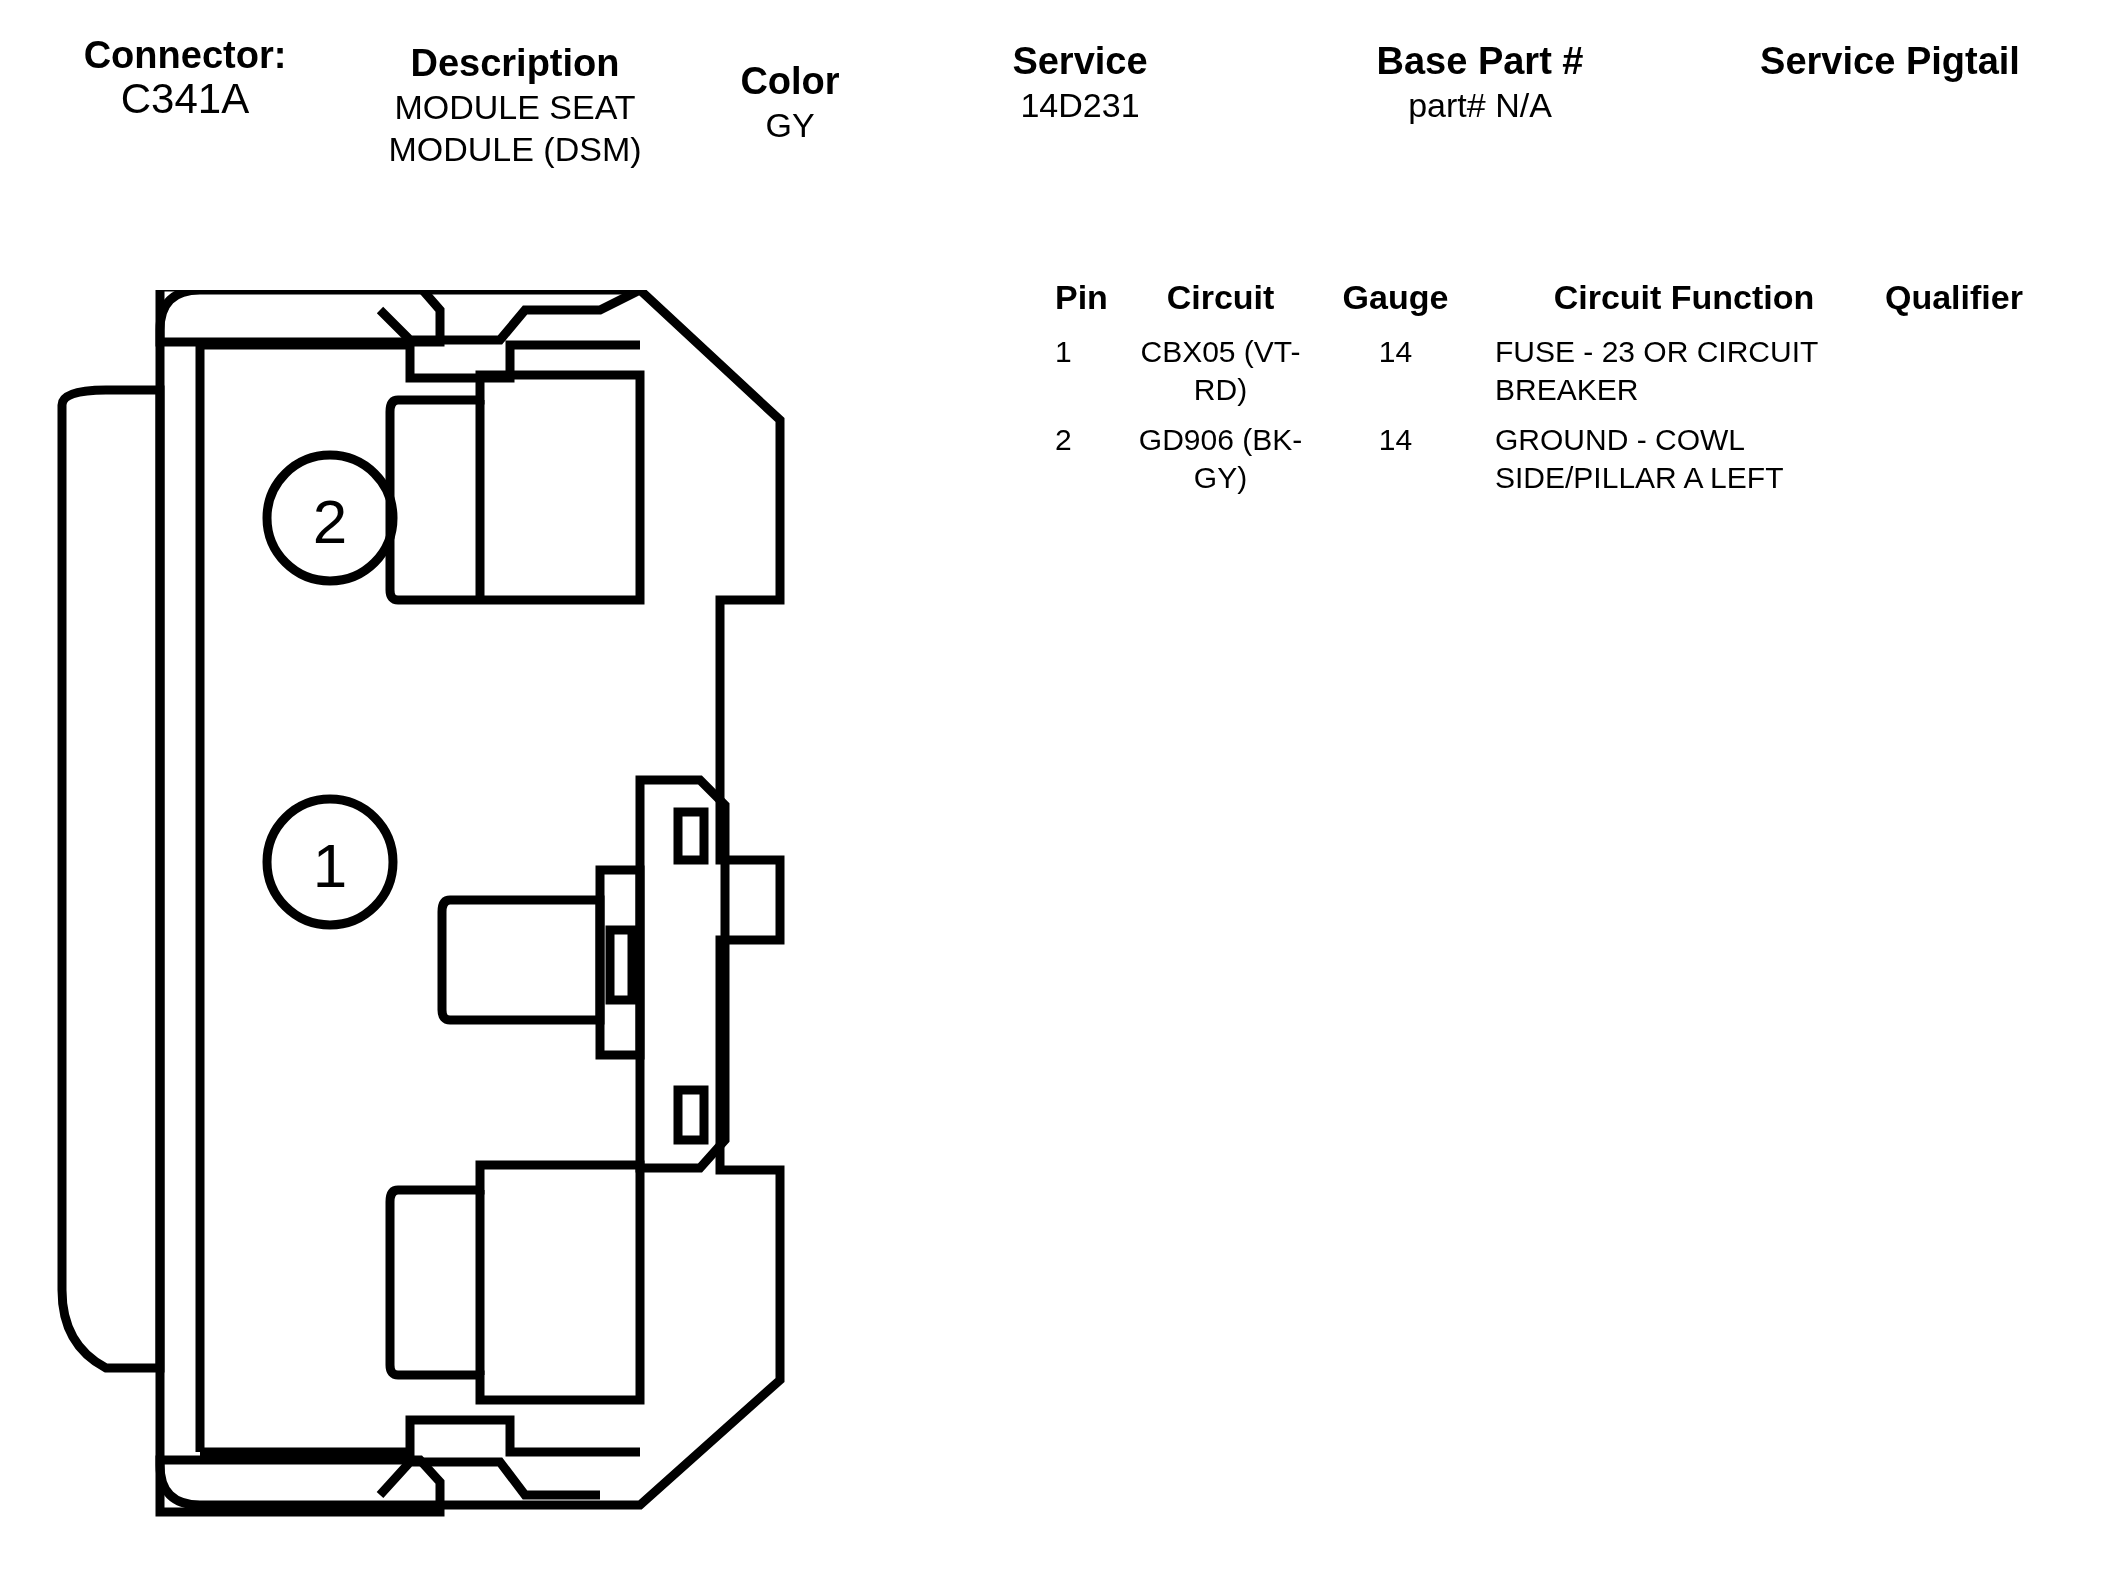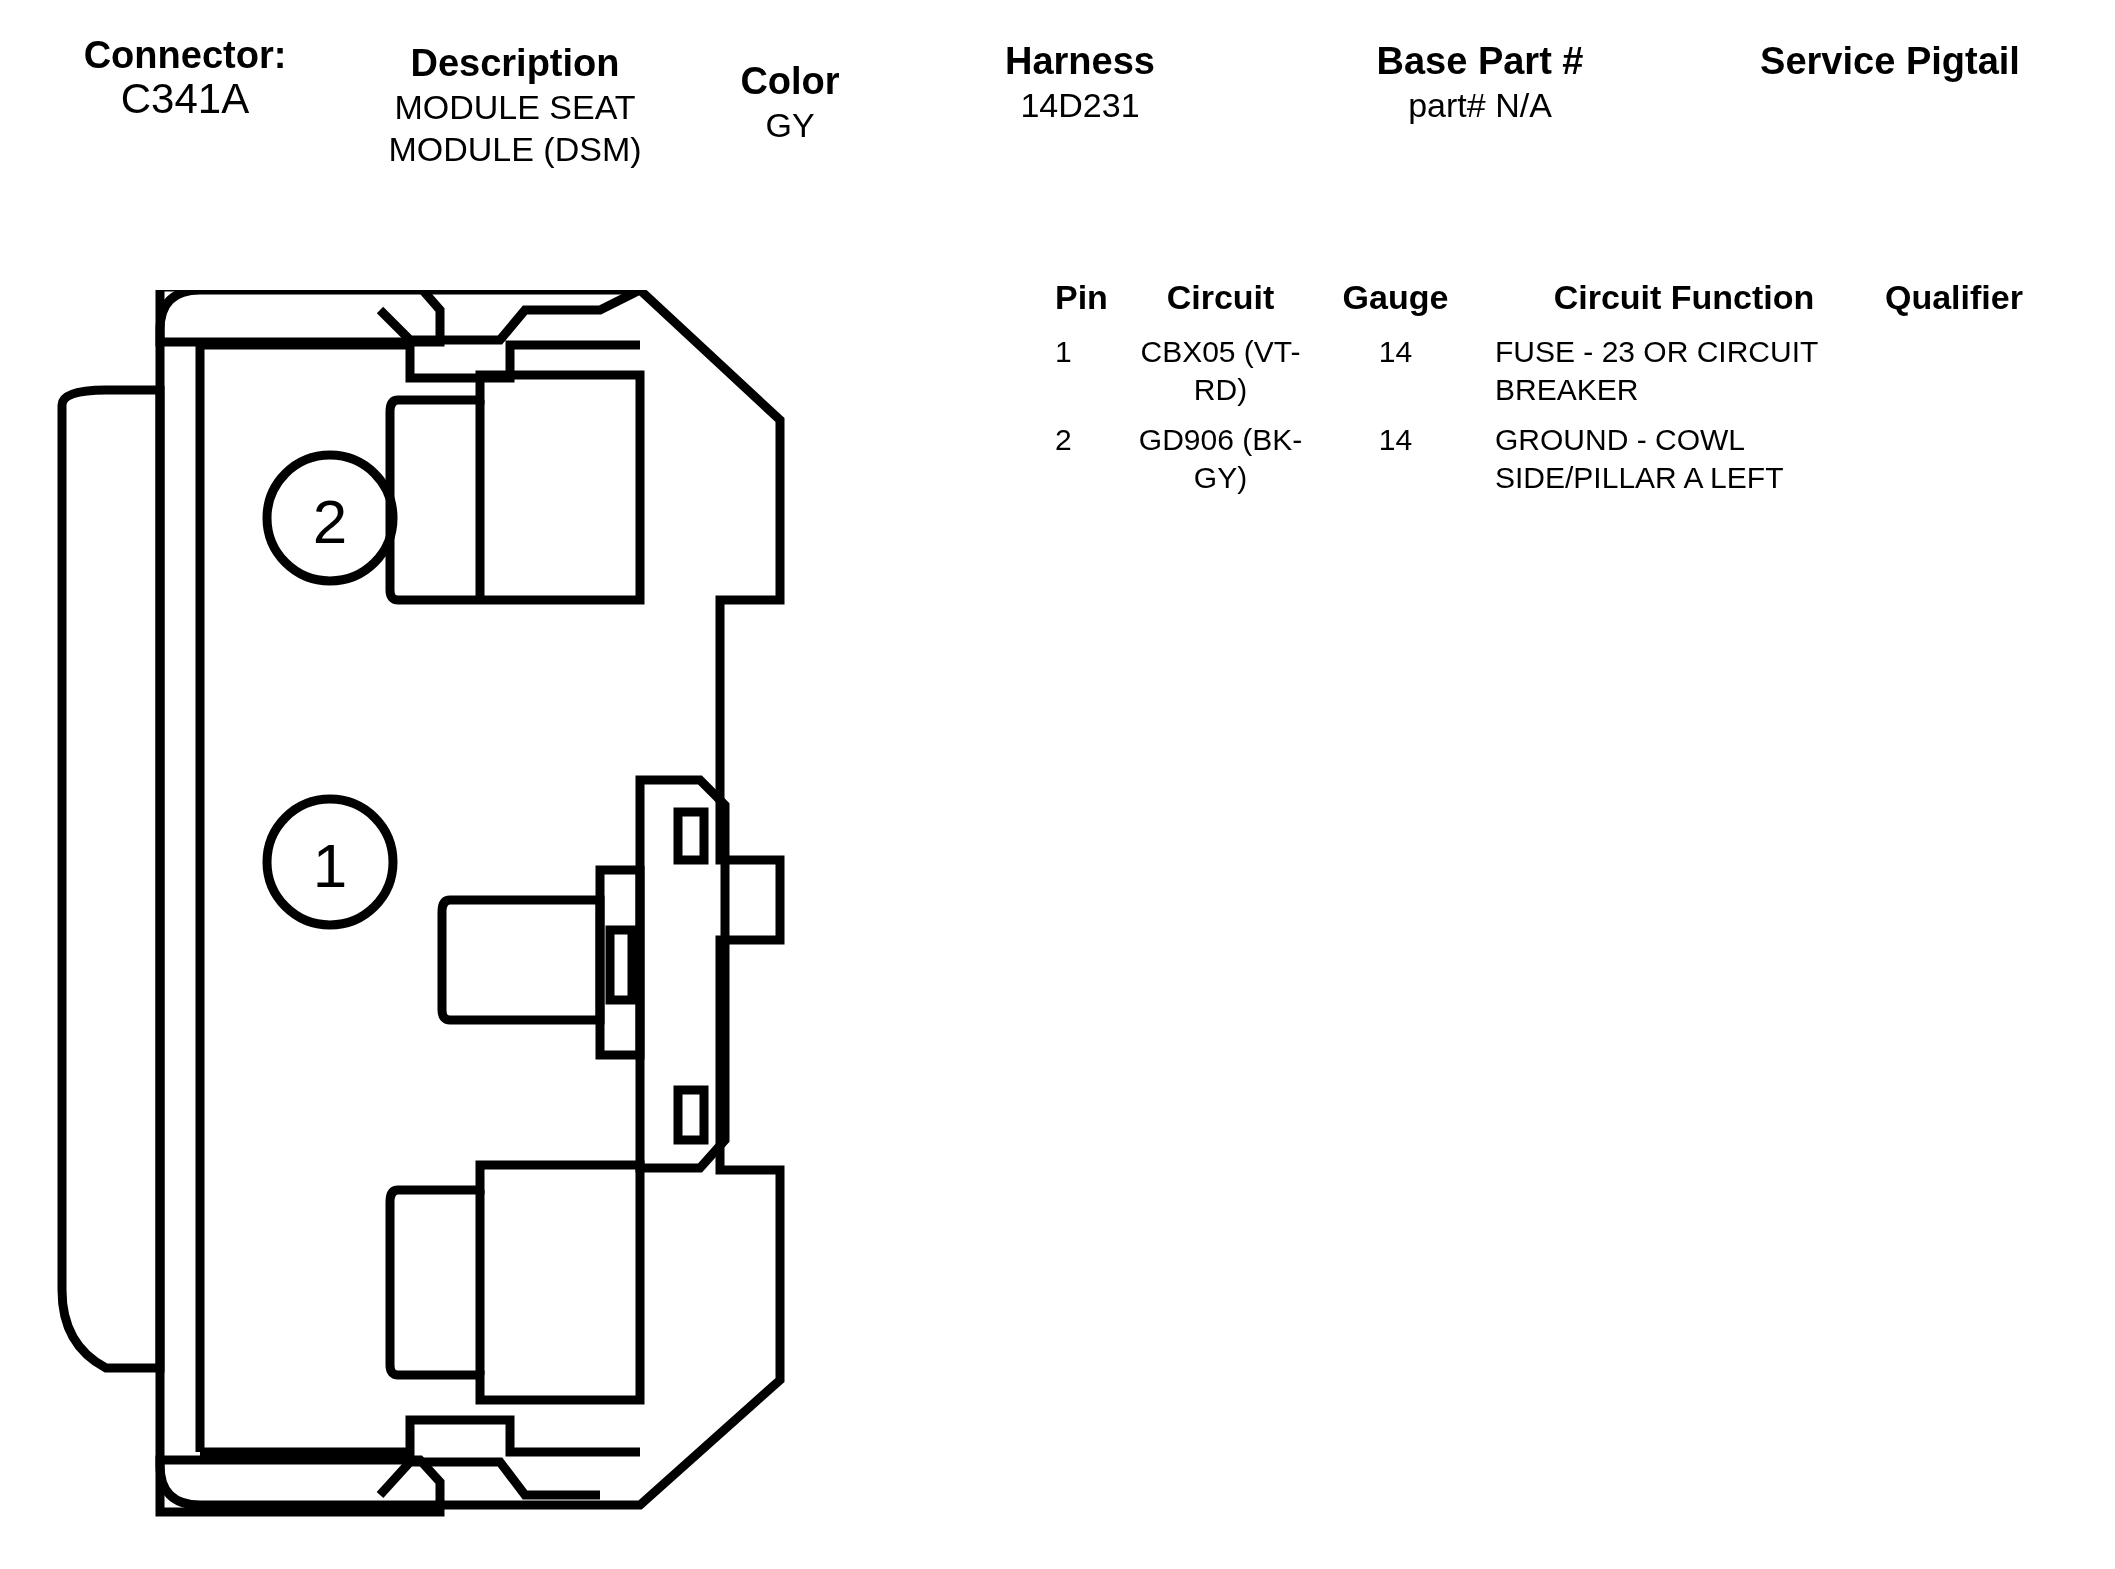--- a/index.html
+++ b/index.html
@@ -109,21 +109,21 @@
     <div class="hdr-value">MODULE SEAT</div>
     <div class="hdr-value">MODULE (DSM)</div>
   </div>
 
   <div class="hdr-col" id="col-color">
     <div class="hdr-title">Color</div>
     <div class="hdr-value">GY</div>
   </div>
 
   <div class="hdr-col" id="col-harness">
-    <div class="hdr-title">Harness</div>
+    <div class="hdr-title">Service</div>
     <div class="hdr-value">14D231</div>
   </div>
 
   <div class="hdr-col" id="col-basepart">
     <div class="hdr-title">Base Part #</div>
     <div class="hdr-value">part# N/A</div>
   </div>
 
   <div class="hdr-col" id="col-pigtail">
     <div class="hdr-title">Service Pigtail</div>

